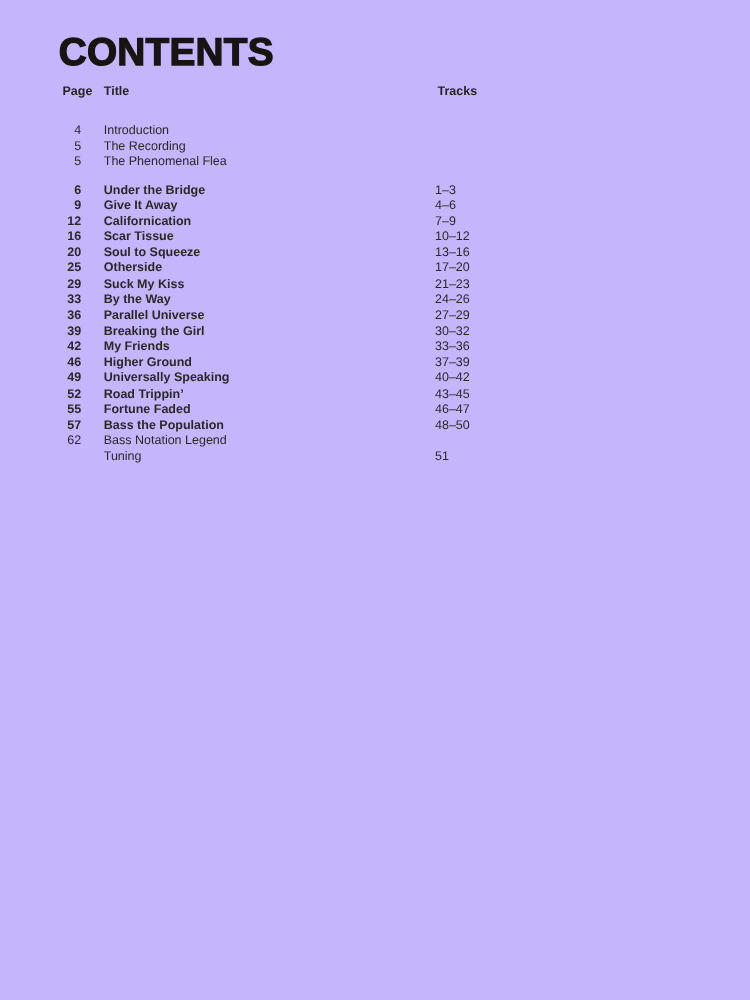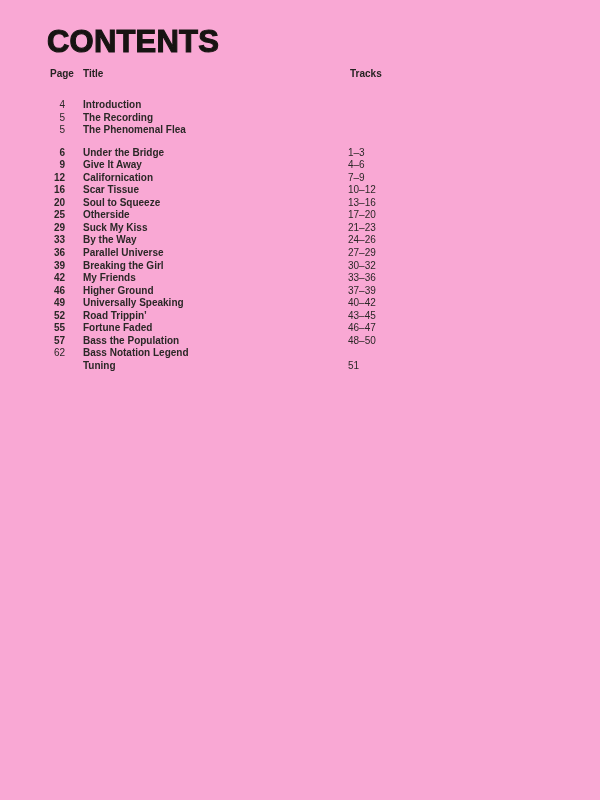--- a/index.html
+++ b/index.html
@@ -4,21 +4,21 @@
 <style>
   html, body {
     margin: 0;
     padding: 0;
     background: #ffffff;
   }
   .sheet {
     position: relative;
     width: 600px;
     height: 800px;
-    background: #f9a8d4;
+    background: #c4b5fd;
     color: #2b2827;
     font-family: "Liberation Sans", sans-serif;
     overflow: hidden;
   }
   .page-title {
     position: absolute;
     left: 47px;
     top: 26px;
     margin: 0;
     font-size: 31px;
@@ -56,21 +56,20 @@
   .col-page {
     width: 17px;
     text-align: right;
     flex: none;
   }
   .col-title {
     margin-left: 18px;
     width: 265px;
     flex: none;
     white-space: nowrap;
-    font-weight: bold;
   }
   .col-tracks { flex: none; font-weight: 400; }
   .toc-section.bold .col-page,
   .toc-section.bold .col-title { font-weight: bold; }
 </style>
 </head>
 <body>
 
 <div class="sheet">
   <h1 class="page-title">CONTENTS</h1>

